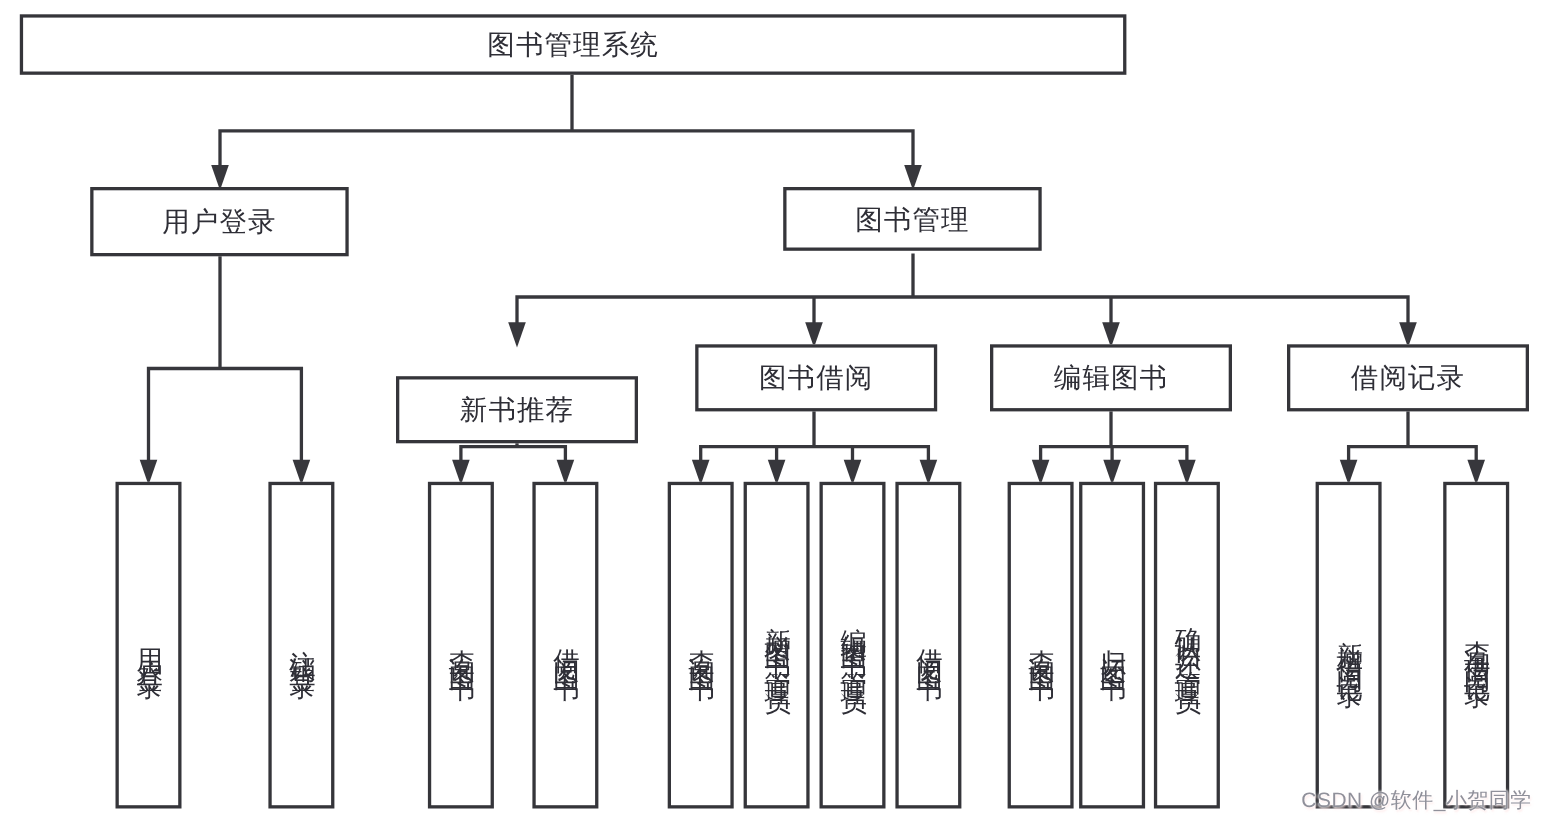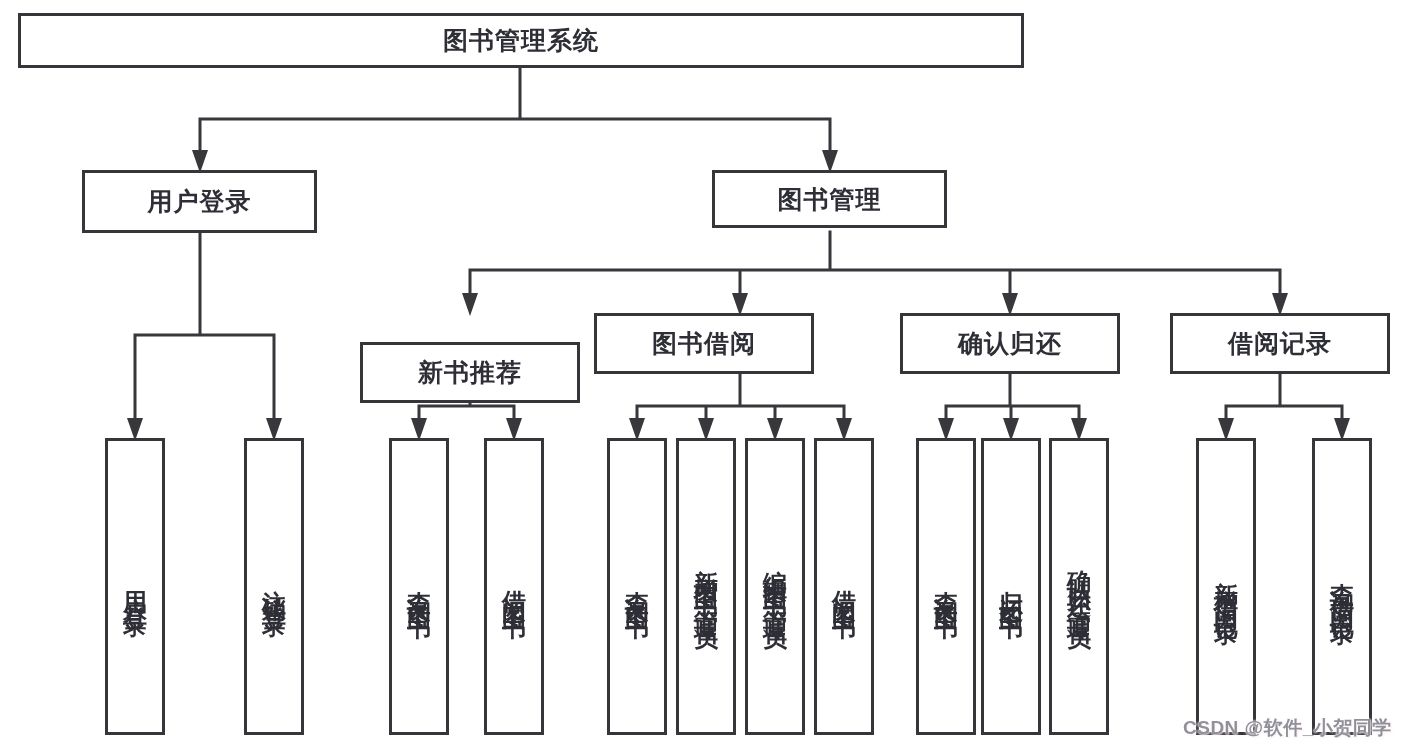--- a/index.html
+++ b/index.html
@@ -3,21 +3,20 @@
 <meta charset="utf-8">
 <style>
   html,body{margin:0;padding:0;background:#ffffff;}
   .canvas{
     position:relative;
     width:1405px;height:747px;
     background:#ffffff;
     font-family:"Liberation Sans",sans-serif;
     color:#2e2e36;
     overflow:hidden;
-    font-weight:bold;
   }
   .connectors{position:absolute;left:0;top:0;z-index:1;}
   .node{
     position:absolute;
     background:#ffffff;
     border:3px solid #35353a;
     box-sizing:border-box;
     display:flex;align-items:center;justify-content:center;
     z-index:2;
   }
@@ -31,21 +30,21 @@
     white-space:nowrap;
   }
   
   #n-root{left:18px;top:13px;width:1006px;height:55px;}
   
   #n-user-login{left:82px;top:170px;width:235px;height:63px;}
   #n-book-mgmt{left:712px;top:170px;width:235px;height:58px;}
   
   .l3{top:313px;width:220px;height:61px;}
   #n-new-rec{left:360px;margin-top:29px;}
-  #n-book-borrow{left:594px;}
+  #n-book-borrow{left:632px;}
   #n-current{left:900px;}
   #n-records{left:1170px;}
   
   .leaf{top:438px;width:60px;height:297px;}
   #n-l1{left:105px;}  #n-l2{left:244px;}
   #n-l3{left:389px;}  #n-l4{left:484px;}
   #n-l5{left:607px;}  #n-l6{left:676px;}
   #n-l7{left:745px;}  #n-l8{left:814px;}
   #n-l9{left:916px;}  #n-l10{left:981px;} #n-l11{left:1049px;}
   #n-l12{left:1196px;} #n-l13{left:1312px;}
@@ -93,21 +92,21 @@
     </g>
   </svg>
 
   <div class="node h" id="n-root">图书管理系统</div>
 
   <div class="node h" id="n-user-login">用户登录</div>
   <div class="node h" id="n-book-mgmt">图书管理</div>
 
   <div class="node h l3" id="n-new-rec">新书推荐</div>
   <div class="node h l3" id="n-book-borrow">图书借阅</div>
-  <div class="node h l3" id="n-current">确认归还</div>
+  <div class="node h l3" id="n-current">编辑图书</div>
   <div class="node h l3" id="n-records">借阅记录</div>
 
   <div class="node v leaf" id="n-l1">
     <span class="vtext">用户登录</span>
   </div>
   <div class="node v leaf" id="n-l2">
     <span class="vtext">注销登录</span>
   </div>
   <div class="node v leaf" id="n-l3">
     <span class="vtext">查询图书</span>

